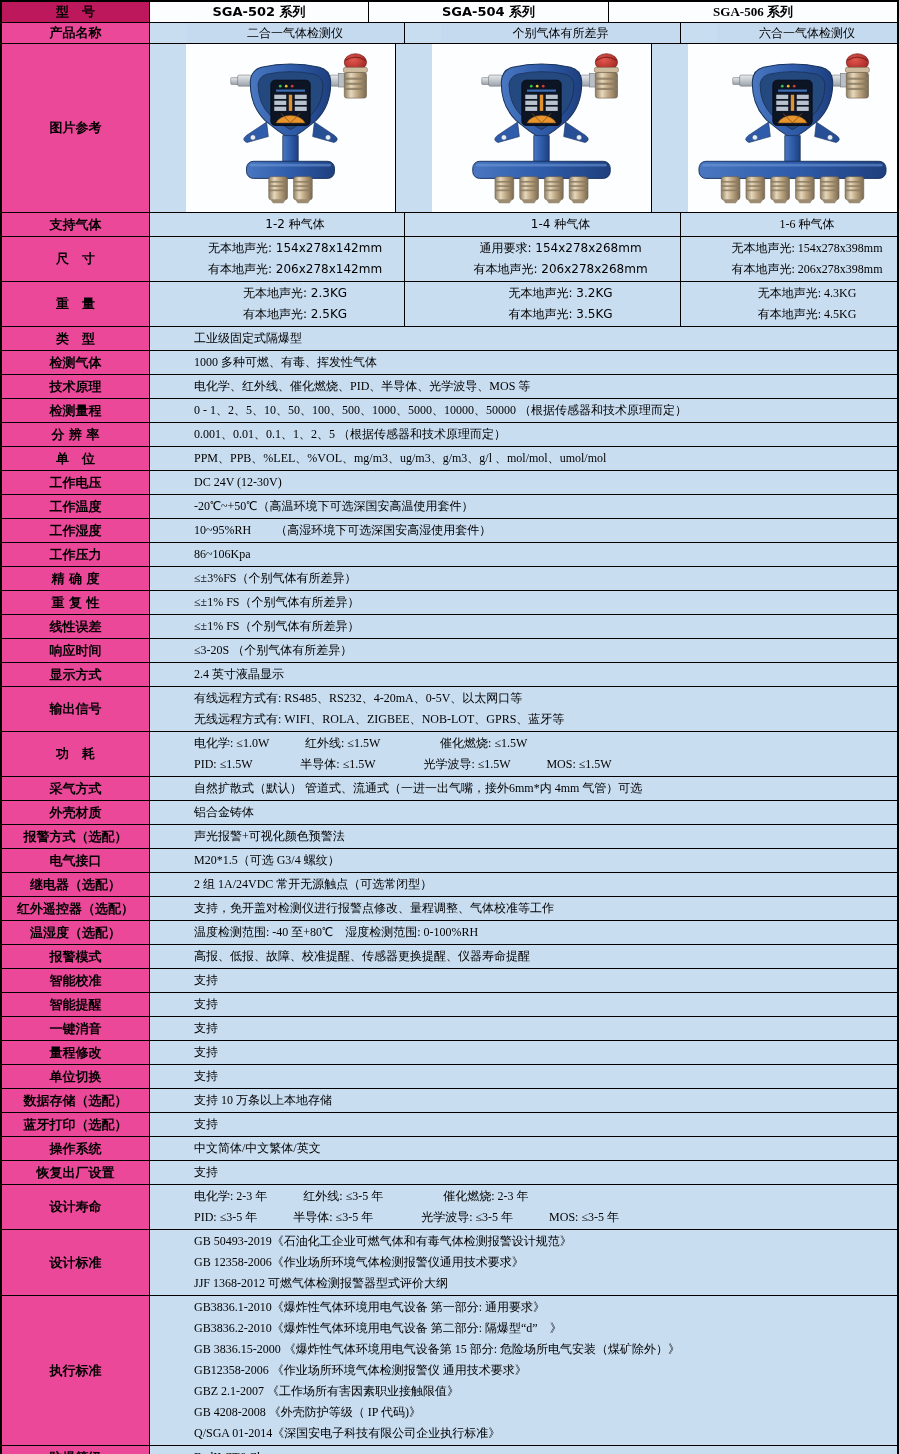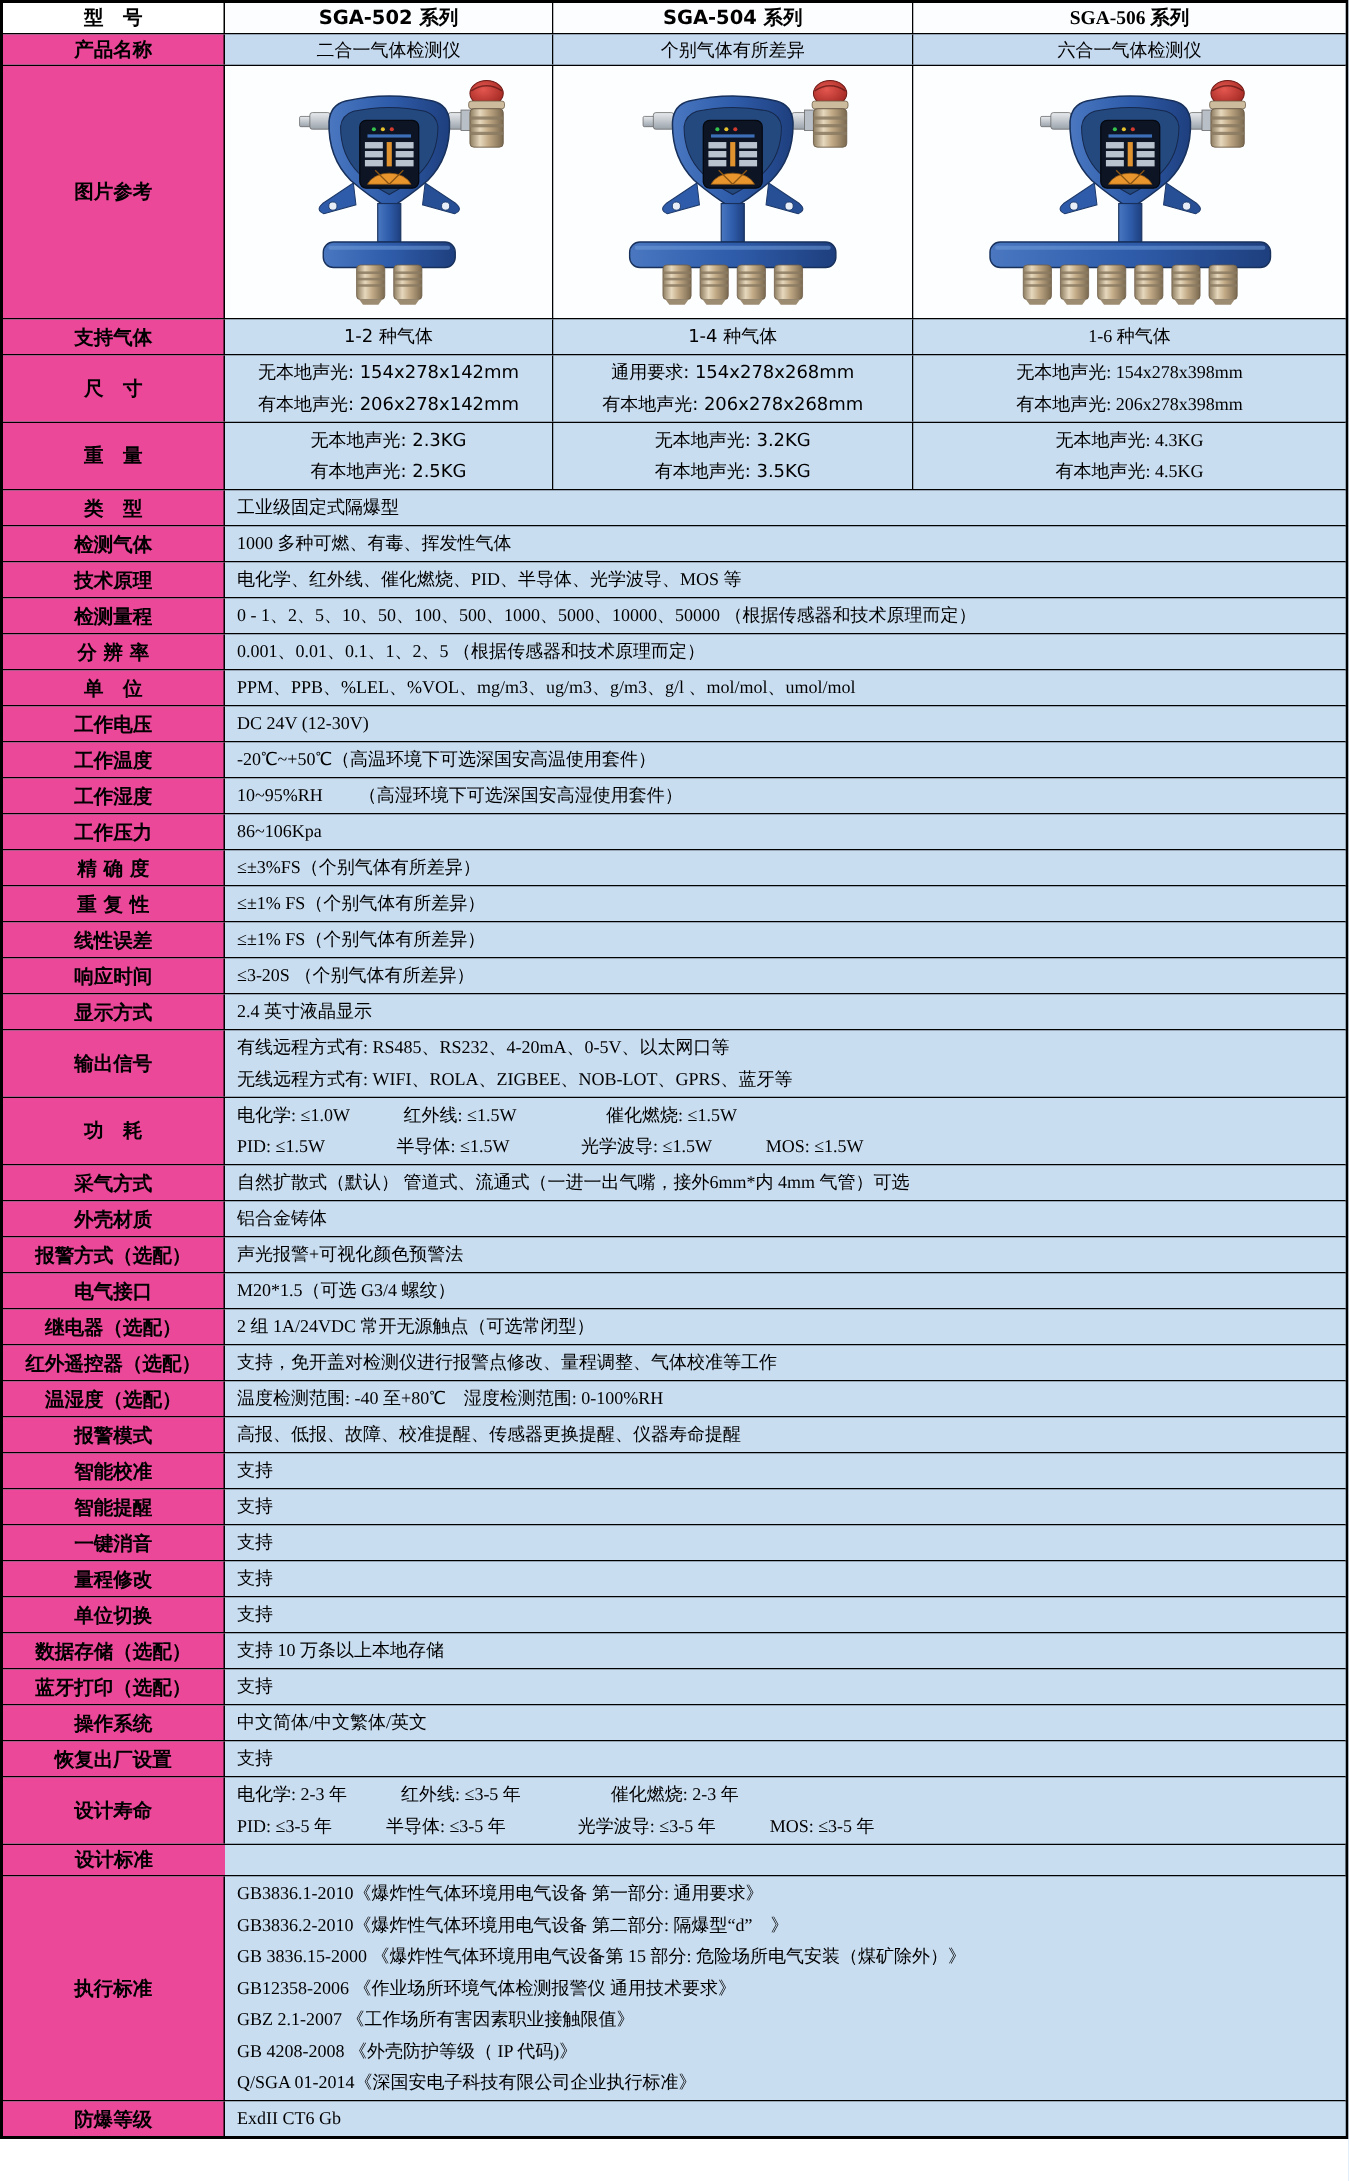--- a/index.html
+++ b/index.html
@@ -6,26 +6,26 @@
   body{font-family:"DejaVu Sans","Liberation Sans",sans-serif;color:#000;font-size:12px;}
   .tbl{width:899px;box-sizing:border-box;border:2px solid #000;background:#C9DDF1;}
   .row{display:flex;border-bottom:1px solid #000;}
   .row:last-child{border-bottom:none;}
   .cell{box-sizing:border-box;border-right:1px solid #000;display:flex;flex-direction:column;justify-content:center;}
   .cell:last-child{border-right:none;font-family:Liberation Serif, serif;}
   .label{width:148px;background:#ec4899;font-weight:bold;font-size:13px;text-align:center;align-items:center;flex-shrink:0;padding:1px 2px;}
   .c1{width:219px;}
   .c2{width:240px;}
   .c3{flex:1;}
-  .val{background:#C9DDF1;padding:1px 8px;}
+  .val{background:#C9DDF1;padding:1px 8px;margin-left:36px;}
   .wide{flex:1;}
   .center{align-items:center;text-align:center;padding:1px 2px;}
   .line{line-height:21px;min-height:21px;white-space:pre-wrap;}
   .modelrow .cell{background:#FBFDFF;font-weight:bold;font-size:13px;}
-  .modelrow .label{background:#ffffff;}
+  .modelrow .label{background:#be185d;}
   .productrow .val{background:#C5D9EF;}
   .imgrow{height:168px;}
   .imgrow .val{background:#FDFEFF;align-items:center;justify-content:center;padding:2px;}
   .device svg{display:block;}
   .twoline .line{line-height:21px;}
   .spec .val{}
 </style>
 </head>
 <body>
 
@@ -591,20 +591,25 @@
       </div>
       <div class="row spec">
         <div class="cell label">设计寿命</div>
         <div class="cell val wide">
           <div class="line">电化学: 2-3 年　　　红外线: ≤3-5 年　　　　　催化燃烧: 2-3 年</div>
           <div class="line">PID: ≤3-5 年　　　半导体: ≤3-5 年　　　　光学波导: ≤3-5 年　　　MOS: ≤3-5 年</div>
         </div>
       </div>
       <div class="row spec">
         <div class="cell label">设计标准</div>
+        <div class="cell val wide">
+          <div class="line">GB 50493-2019《石油化工企业可燃气体和有毒气体检测报警设计规范》</div>
+          <div class="line">GB 12358-2006《作业场所环境气体检测报警仪通用技术要求》</div>
+          <div class="line">JJF 1368-2012 可燃气体检测报警器型式评价大纲</div>
+        </div>
       </div>
       <div class="row spec">
         <div class="cell label">执行标准</div>
         <div class="cell val wide">
           <div class="line">GB3836.1-2010《爆炸性气体环境用电气设备 第一部分: 通用要求》</div>
           <div class="line">GB3836.2-2010《爆炸性气体环境用电气设备 第二部分: 隔爆型“d”　》</div>
           <div class="line">GB 3836.15-2000 《爆炸性气体环境用电气设备第 15 部分: 危险场所电气安装（煤矿除外）》</div>
           <div class="line">GB12358-2006 《作业场所环境气体检测报警仪 通用技术要求》</div>
           <div class="line">GBZ 2.1-2007 《工作场所有害因素职业接触限值》</div>
           <div class="line">GB 4208-2008 《外壳防护等级（ IP 代码)》</div>

